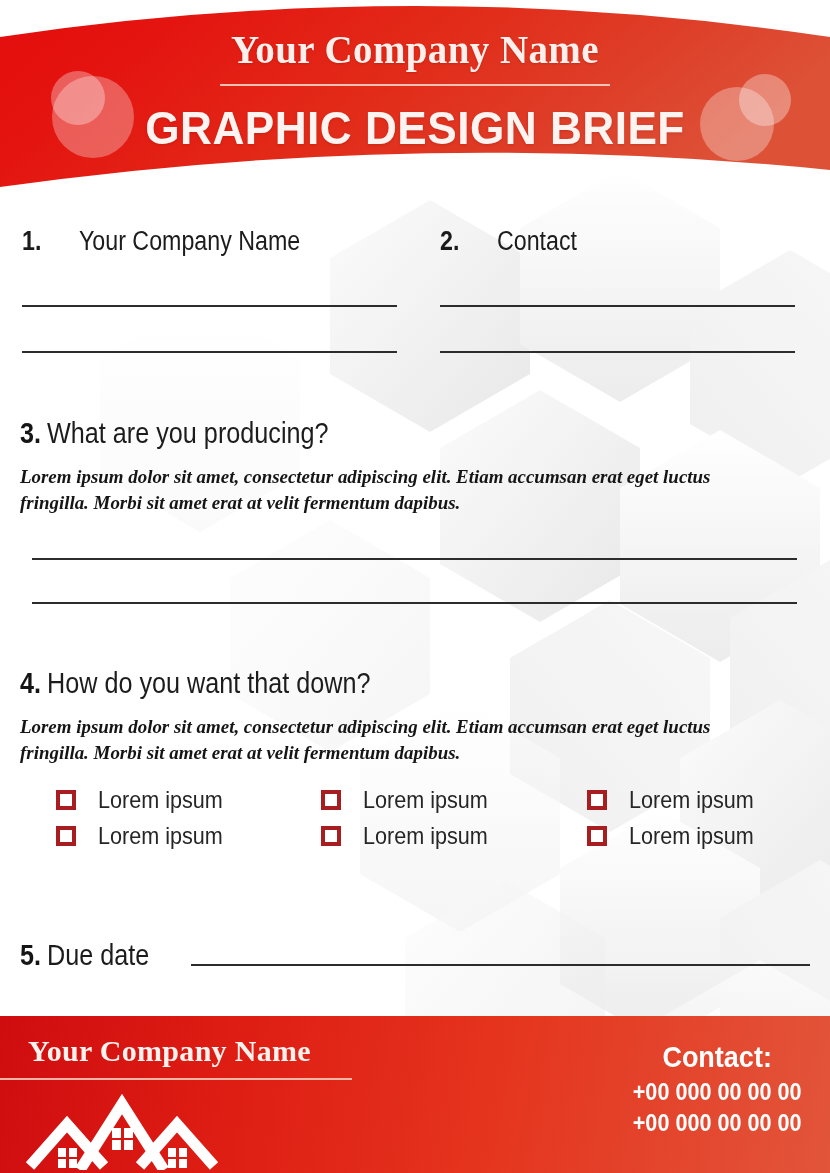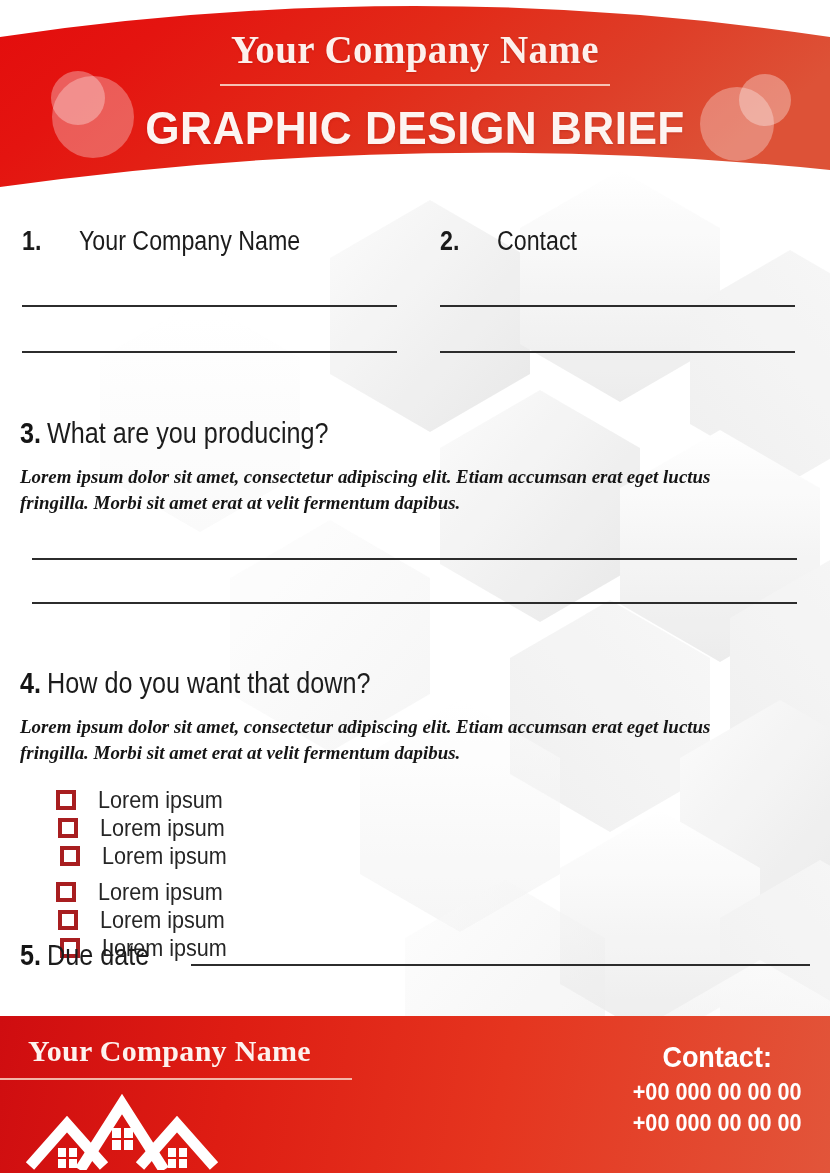--- a/index.html
+++ b/index.html
@@ -177,21 +177,20 @@
   .sec-lines .rule-line { margin-top: 42px; }
 
   
   .cb-grid {
     margin-top: 20px;
     width: 790px;
   }
   .cb-row {
     display: flex;
     margin-top: 8px;
-    flex-direction: column;
   }
   .cb-cell {
     display: flex;
     align-items: center;
     width: 265px;
   }
   .cb-cell.c1 { padding-left: 36px; }
   .cb-cell.c2 { padding-left: 38px; }
   .cb-cell.c3 { padding-left: 40px; }
   .cb-box {

